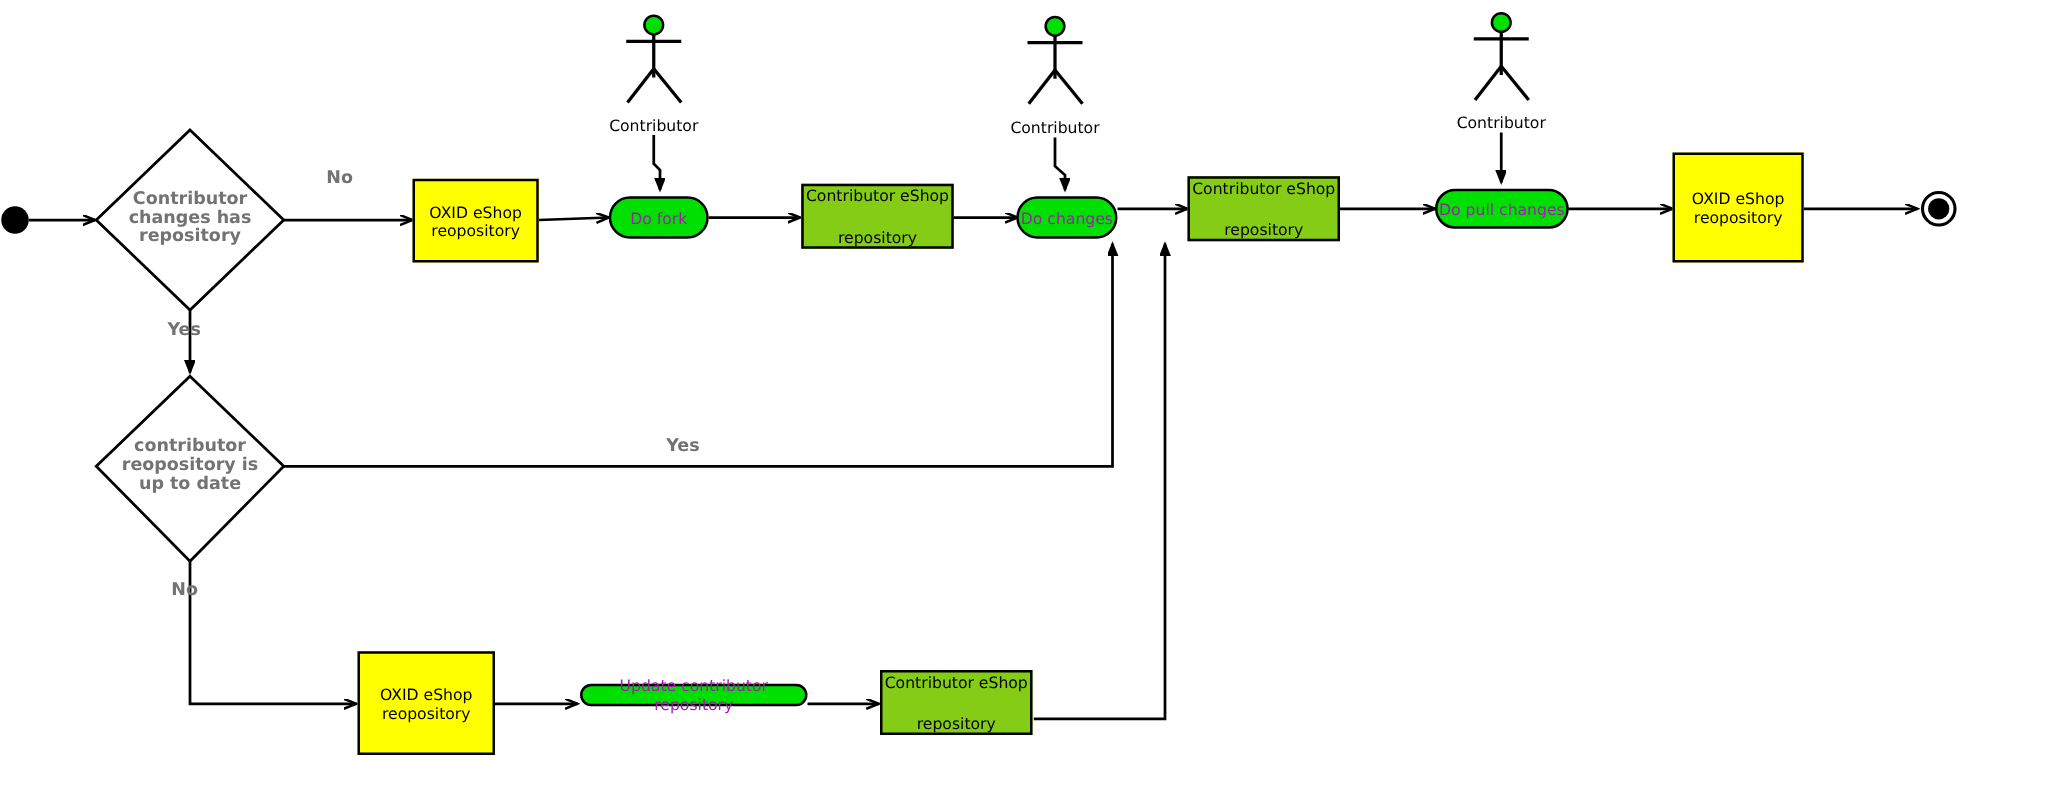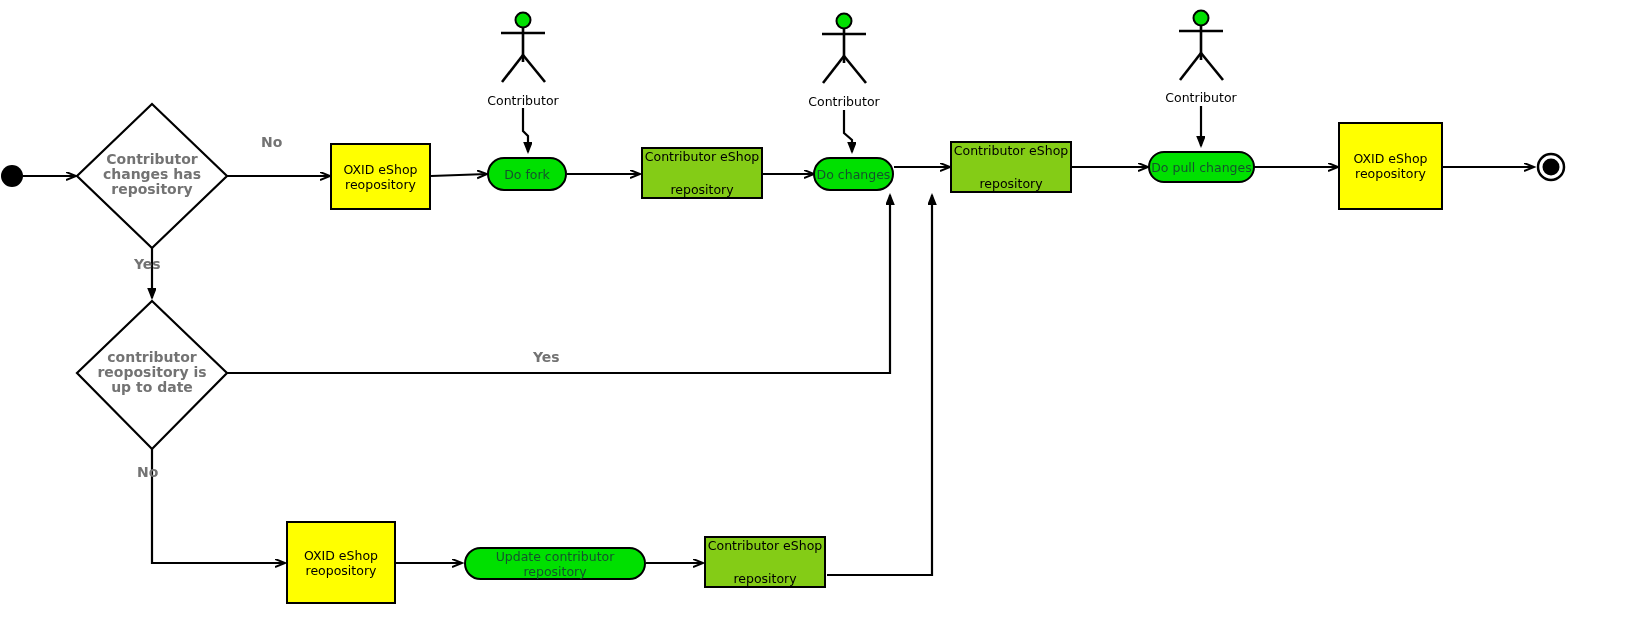--- a/index.html
+++ b/index.html
@@ -3,21 +3,21 @@
 <meta charset="utf-8">
 <style>
   html,body{margin:0;padding:0;background:#ffffff;}
   body{font-family:"DejaVu Sans", sans-serif;}
   #canvas{position:relative;width:1638px;height:629px;background:#fff;overflow:hidden;}
   svg#wires{position:absolute;left:0;top:0;width:1638px;height:629px;}
   .node{position:absolute;box-sizing:border-box;display:flex;align-items:center;justify-content:center;text-align:center;}
   .obj-node{border:2px solid #000;font-size:12.5px;line-height:15px;color:#000;}
   .yellow{background:#ffff00;}
   .greenbox{background:#84cc16;justify-content:space-between;}
-  .act{background:#00e000;border:2.5px solid #000;border-radius:999px;font-size:12.5px;color:#14532d;}
+  .act{background:#00e000;border:2.5px solid #000;border-radius:999px;font-size:12.5px;color:#a21caf;}
   .label{position:absolute;font-size:14px;color:#737373;white-space:nowrap;font-weight:bold;}
   .actorlabel{position:absolute;font-size:12.5px;color:#000;white-space:nowrap;text-align:center;}
 </style>
 </head>
 <body>
 
 <div id="canvas">
 
   <svg id="wires" viewBox="0 0 1638 629">
     <defs>
@@ -143,21 +143,21 @@
   <div class="node obj-node yellow" style="left:1338px;top:122px;width:105px;height:88px;flex-direction:column;">
     <span>OXID eShop</span>
     <span>reopository</span>
   </div>
 
   <div class="node obj-node yellow" style="left:286px;top:521px;width:110px;height:83px;flex-direction:column;">
     <span>OXID eShop</span>
     <span>reopository</span>
   </div>
 
-  <div class="node act" style="left:464px;top:547px;width:182px;height:33px;text-align:center;">
+  <div class="node act" style="left:464px;top:547px;width:182px;height:18px;text-align:center;">
     <span>Update contributor repository</span>
   </div>
 
   <div class="node obj-node greenbox" style="left:704px;top:536px;width:122px;height:52px;flex-direction:column;">
     <span>Contributor eShop</span>
     <span>repository</span>
   </div>
 
   <div class="actorlabel" style="left:473px;top:93px;width:100px;">Contributor</div>
   <div class="actorlabel" style="left:794px;top:94px;width:100px;">Contributor</div>

